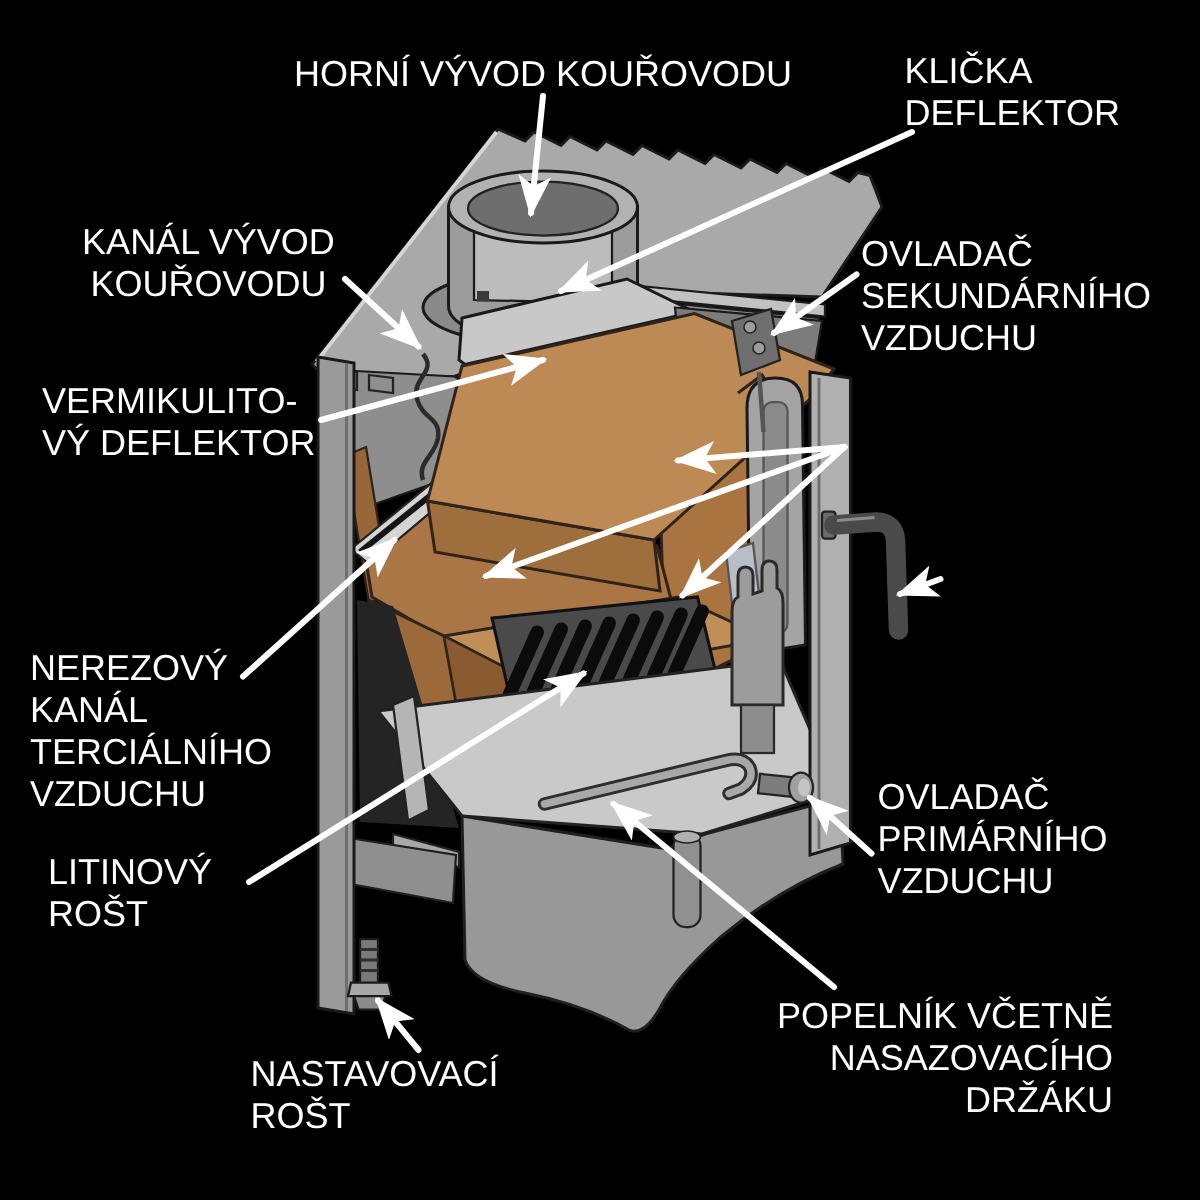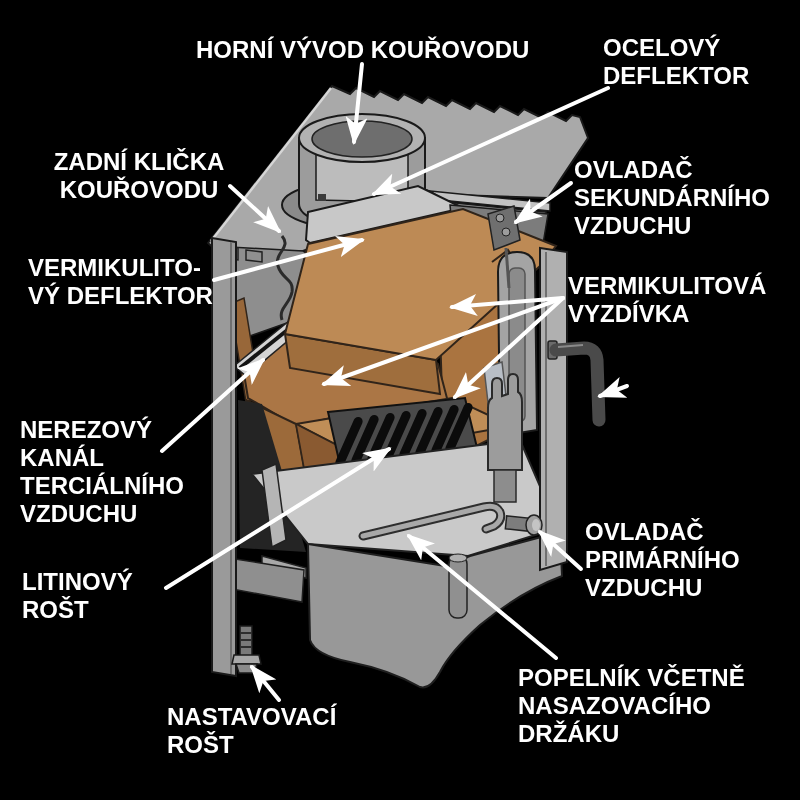--- a/index.html
+++ b/index.html
@@ -1,21 +1,21 @@
 <!DOCTYPE html>
 <html><head>
 <meta charset="utf-8">
 <style>
   html,body{margin:0;padding:0;background:#000;}
   .scene{position:relative;width:800px;height:800px;background:#000;overflow:hidden;}
   .scene svg{position:absolute;left:0;top:0;}
   .lbl{
     position:absolute;
     font-family:"Liberation Sans",sans-serif;
-    font-weight:700;
+    font-weight:400;
     font-size:24px;
     line-height:28px;
     color:#ffffff;
     white-space:pre-line;
     letter-spacing:0px;
   }
 </style>
 </head>
 <body>
 
@@ -154,39 +154,37 @@
     <line marker-end="url(#ah)" x1="627" y1="386" x2="600" y2="396" stroke="#ffffff"></line>
     <line marker-end="url(#ah)" x1="162" y1="451" x2="263" y2="360" stroke="#ffffff"></line>
     <line marker-end="url(#ah)" x1="581" y1="569" x2="540" y2="532" stroke="#ffffff"></line>
     <line marker-end="url(#ah)" x1="166" y1="588" x2="389" y2="449" stroke="#ffffff"></line>
     <line marker-end="url(#ah)" x1="556" y1="658" x2="409" y2="536" stroke="#ffffff"></line>
     <line marker-end="url(#ah)" x1="279" y1="700" x2="252" y2="667" stroke="#ffffff"></line>
   </g>
 </svg>
 
 <div class="lbl" style="left:196px;top:36px;">HORNÍ VÝVOD KOUŘOVODU</div>
-<div class="lbl" style="left:603px;top:34px;">OCELOVÝ
+<div class="lbl" style="left:603px;top:34px;">KLIČKA
 DEFLEKTOR</div>
-<div class="lbl" style="left:44px;top:148px;width:190px;text-align:center;">ZADNÍ KLIČKA
+<div class="lbl" style="left:44px;top:148px;width:190px;text-align:center;">KANÁL VÝVOD
 KOUŘOVODU</div>
 <div class="lbl" style="left:574px;top:156px;">OVLADAČ
 SEKUNDÁRNÍHO
 VZDUCHU</div>
 <div class="lbl" style="left:28px;top:254px;">VERMIKULITO-
 VÝ DEFLEKTOR</div>
-<div class="lbl" style="left:568px;top:272px;">VERMIKULITOVÁ
-VYZDÍVKA</div>
-<div class="lbl" style="left:20px;top:416px;">NEREZOVÝ
+<div class="lbl" style="left:20px;top:432px;">NEREZOVÝ
 KANÁL
 TERCIÁLNÍHO
 VZDUCHU</div>
 <div class="lbl" style="left:585px;top:518px;">OVLADAČ
 PRIMÁRNÍHO
 VZDUCHU</div>
-<div class="lbl" style="left:22px;top:568px;">LITINOVÝ
+<div class="lbl" style="left:32px;top:568px;">LITINOVÝ
 ROŠT</div>
-<div class="lbl" style="left:518px;top:664px;">POPELNÍK VČETNĚ
+<div class="lbl" style="left:518px;top:664px;text-align:right;">POPELNÍK VČETNĚ
 NASAZOVACÍHO
 DRŽÁKU</div>
 <div class="lbl" style="left:167px;top:703px;">NASTAVOVACÍ
 ROŠT</div>
 
 </div>
 
 </body></html>

